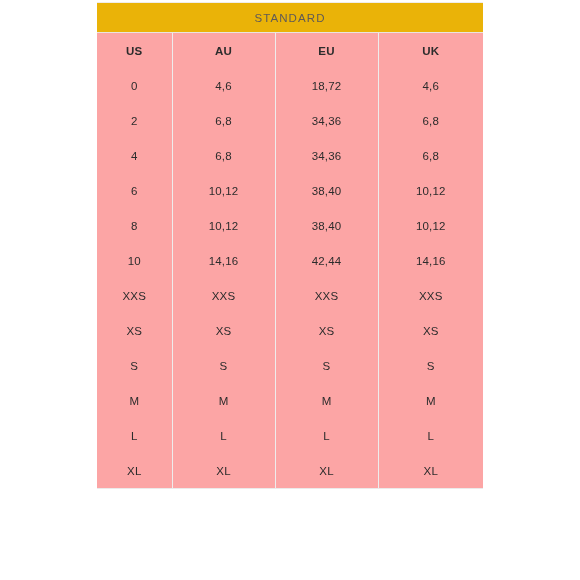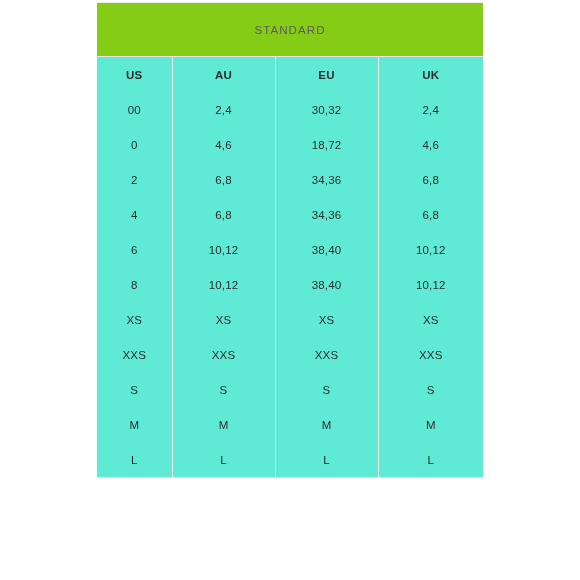--- a/index.html
+++ b/index.html
@@ -17,22 +17,22 @@
     position: absolute;
     left: 97px;
     top: 2px;
     width: 386px;
     background: #fafafa;
     border-top: 1px solid #efedeb;
     border-bottom: 1px solid #eceaea;
     box-sizing: border-box;
   }
   .chart-banner {
-    height: 54px;
-    background: #84cc16;
+    height: 30px;
+    background: #eab308;
     display: flex;
     align-items: center;
     justify-content: center;
     border-bottom: 1px solid #eae5e0;
     box-sizing: border-box;
   }
   .chart-banner-label {
     font-size: 11.5px;
     letter-spacing: 1.1px;
     color: #5f5a57;
@@ -50,21 +50,21 @@
   table.size-table th,
   table.size-table td {
     height: 35px;
     text-align: center;
     vertical-align: middle;
     font-size: 11.5px;
     color: #2c2c2c;
     font-weight: 400;
     padding: 0;
     border-right: 1px solid #eeecec;
-    background: #5eead4;
+    background: #fca5a5;
   }
   table.size-table th:last-child,
   table.size-table td:last-child {
     border-right: none;
   }
   table.size-table th {
     font-weight: 700;
     letter-spacing: 0.2px;
   }
   table.size-table td {
@@ -90,26 +90,20 @@
     <thead>
       <tr>
         <th>US</th>
         <th>AU</th>
         <th>EU</th>
         <th>UK</th>
       </tr>
     </thead>
     <tbody>
       <tr>
-        <td>00</td>
-        <td>2,4</td>
-        <td>30,32</td>
-        <td>2,4</td>
-      </tr>
-      <tr>
         <td>0</td>
         <td>4,6</td>
         <td>18,72</td>
         <td>4,6</td>
       </tr>
       <tr>
         <td>2</td>
         <td>6,8</td>
         <td>34,36</td>
         <td>6,8</td>
@@ -126,45 +120,57 @@
         <td>38,40</td>
         <td>10,12</td>
       </tr>
       <tr>
         <td>8</td>
         <td>10,12</td>
         <td>38,40</td>
         <td>10,12</td>
       </tr>
       <tr>
-        <td>XS</td>
-        <td>XS</td>
-        <td>XS</td>
-        <td>XS</td>
+        <td>10</td>
+        <td>14,16</td>
+        <td>42,44</td>
+        <td>14,16</td>
       </tr>
       <tr>
         <td>XXS</td>
         <td>XXS</td>
         <td>XXS</td>
         <td>XXS</td>
+      </tr>
+      <tr>
+        <td>XS</td>
+        <td>XS</td>
+        <td>XS</td>
+        <td>XS</td>
       </tr>
       <tr>
         <td>S</td>
         <td>S</td>
         <td>S</td>
         <td>S</td>
       </tr>
       <tr>
         <td>M</td>
         <td>M</td>
         <td>M</td>
         <td>M</td>
       </tr>
       <tr>
         <td>L</td>
         <td>L</td>
         <td>L</td>
         <td>L</td>
       </tr>
+      <tr>
+        <td>XL</td>
+        <td>XL</td>
+        <td>XL</td>
+        <td>XL</td>
+      </tr>
     </tbody>
   </table>
 
 </div>
 
 </body></html>

